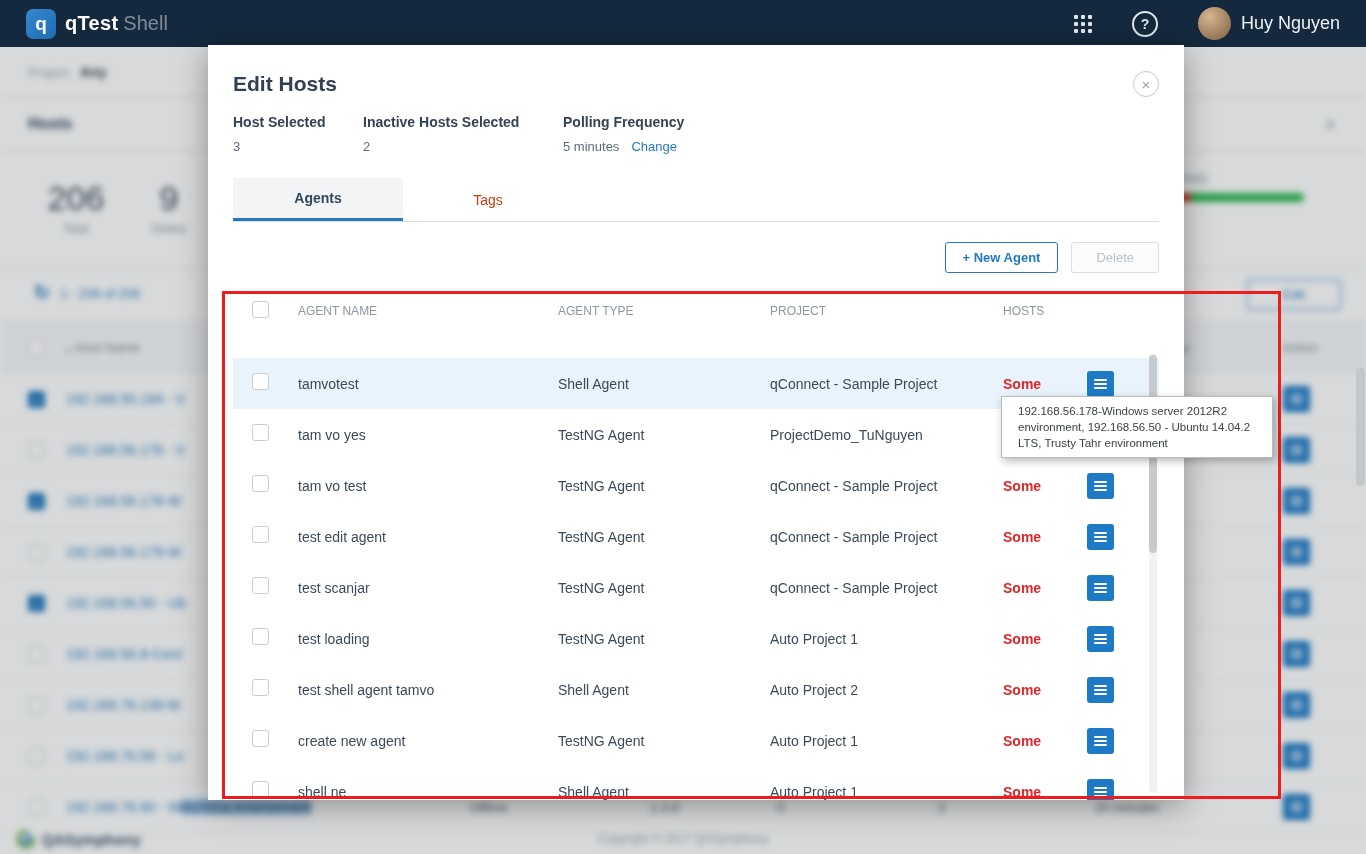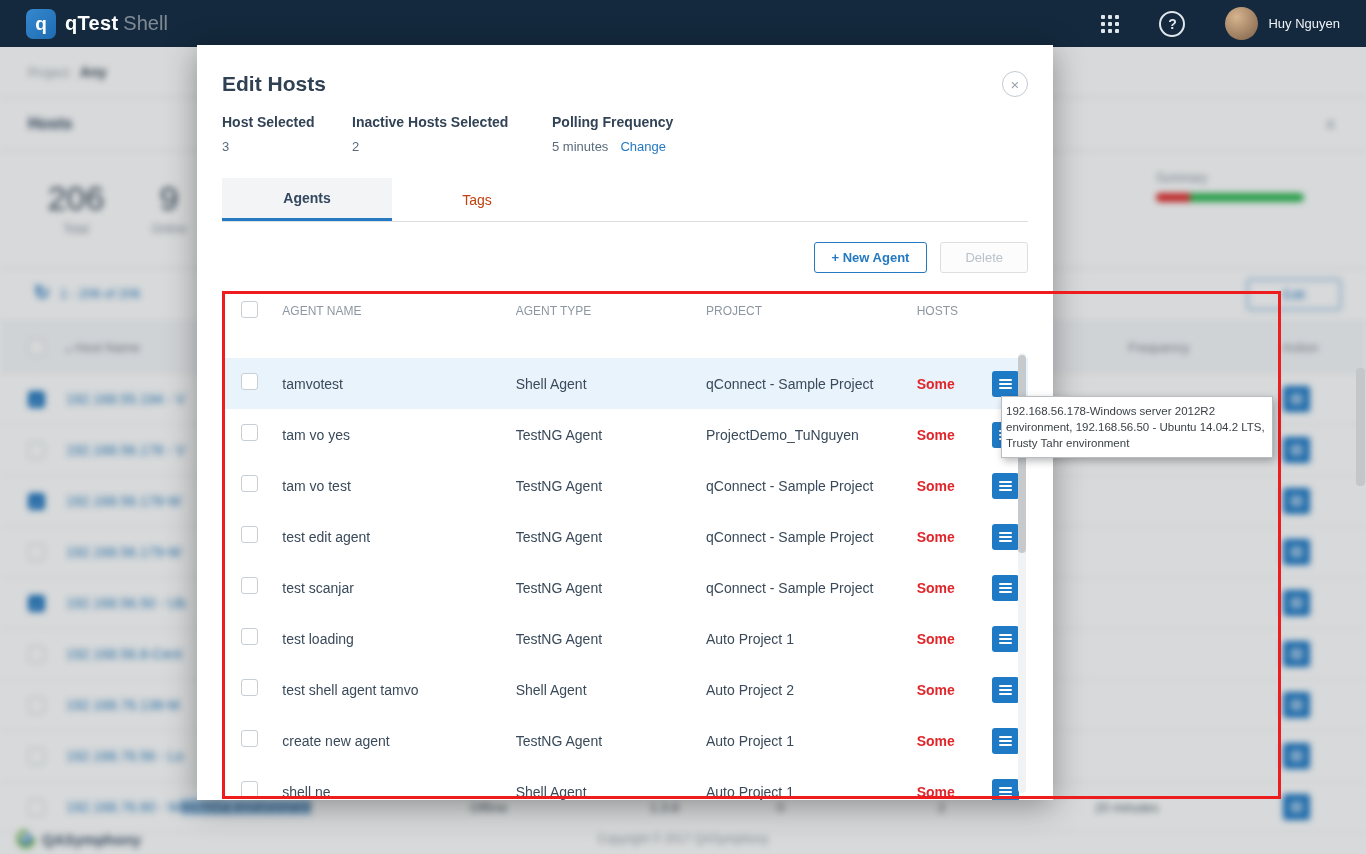--- a/index.html
+++ b/index.html
@@ -17,21 +17,21 @@
   .brand-light { color:rgba(255,255,255,.45); font-size:20px; font-weight:300; margin-left:-4px; }
   .nav-right { margin-left:auto; display:flex; align-items:center; gap:40px; }
   .grid-icon { display:grid; grid-template-columns:repeat(3,4px); grid-template-rows:repeat(3,4px);
     gap:3px; cursor:pointer; }
   .grid-icon i { background:#dfe6ec; border-radius:1px; }
   .help-icon { width:26px; height:26px; border:2px solid #dfe6ec; border-radius:50%; color:#dfe6ec;
     font-size:14px; font-weight:bold; display:flex; align-items:center; justify-content:center; cursor:pointer; }
   .user { display:flex; align-items:center; gap:10px; cursor:pointer; }
   .avatar { width:33px; height:33px; border-radius:50%;
     background:radial-gradient(circle at 35% 30%, #d7b48f, #7c5f46); }
-  .uname { color:#eef3f7; font-size:13px; }
+  .uname { color:#eef3f7; font-size:18px; }
 
   
   .page { position:absolute; top:47px; left:0; right:0; bottom:0; background:#fff;
     filter:blur(3px); z-index:1; }
   .dim { position:absolute; top:47px; left:0; right:0; bottom:0; background:rgba(18,28,38,.17); z-index:10; }
   .right-scroll { position:absolute; right:1px; top:368px; width:9px; height:118px;
     background:#c4c7ca; border-radius:4px; z-index:15; }
 
   .pbar { position:absolute; top:0; width:100%; height:51px; border-bottom:1px solid #e4e6e8;
     display:flex; align-items:center; padding-left:28px; }
@@ -77,21 +77,21 @@
   .menu-btn { width:27px; height:26px; background:#1f7ac6; border:none; border-radius:3px;
     display:flex; flex-direction:column; align-items:center; justify-content:center; gap:2px; cursor:pointer; }
   .menu-btn i { display:block; width:13px; height:2px; background:#fff; border-radius:1px; }
 
   .pfooter { position:absolute; bottom:0; width:100%; height:30px; }
   .flogo { position:absolute; left:16px; bottom:5px; display:flex; align-items:center; gap:6px;
     font-size:15px; font-weight:bold; color:#3e5268; }
   .fcopy { position:absolute; width:100%; text-align:center; bottom:8px; font-size:12px; color:#98a1a9; }
 
   
-  .modal { position:absolute; left:197px; top:45px; width:856px; height:755px; background:#fff;
+  .modal { position:absolute; left:208px; top:45px; width:976px; height:755px; background:#fff;
     z-index:30; box-shadow:0 6px 30px rgba(0,0,0,.35); overflow:hidden; }
   .m-head { display:flex; align-items:center; padding:26px 25px 0; }
   .m-title { font-size:21px; color:#2f4153; font-weight:bold; }
   .m-close { margin-left:auto; width:26px; height:26px; border-radius:50%; border:1px solid #c3cad1;
     background:transparent; color:#9aa5af; font-size:15px; display:flex; align-items:center;
     justify-content:center; cursor:pointer; }
   .m-summary { display:flex; margin:17px 25px 0; }
   .sum-block { }
   .sum-label { font-size:14px; font-weight:bold; color:#324356; }
   .sum-value { margin-top:9px; font-size:13px; color:#5a6b7b; display:flex; gap:12px; }
@@ -123,21 +123,21 @@
     { font-size:12px; color:#8d97a1; font-weight:normal; }
 
   .m-scroll { position:absolute; right:27px; top:308px; width:8px; height:440px; background:#f1f2f3;
     border-radius:4px; cursor:pointer; }
   .m-thumb { position:absolute; top:2px; left:0; width:8px; height:198px; background:#c6cacd; border-radius:4px; }
 
   
   .annotation { position:absolute; left:222px; top:291px; width:1059px; height:508px;
     border:3px solid #ee1c1c; z-index:40; pointer-events:none; }
   .tooltip { position:absolute; left:1001px; top:396px; width:272px; background:#fff;
-    border:1px solid #b9bdc1; box-shadow:2px 3px 8px rgba(0,0,0,.28); padding:6px 4px;
+    border:1px solid #b9bdc1; box-shadow:2px 3px 8px rgba(0,0,0,.28); padding:6px 16px;
     font-size:11.5px; line-height:1.4; color:#3a4248; z-index:50; }
 </style>
 </head>
 <body>
 
 <div class="page">
   <div class="pbar">
     <span class="plabel">Project:</span>
     <span class="pvalue">Any</span>
   </div>

